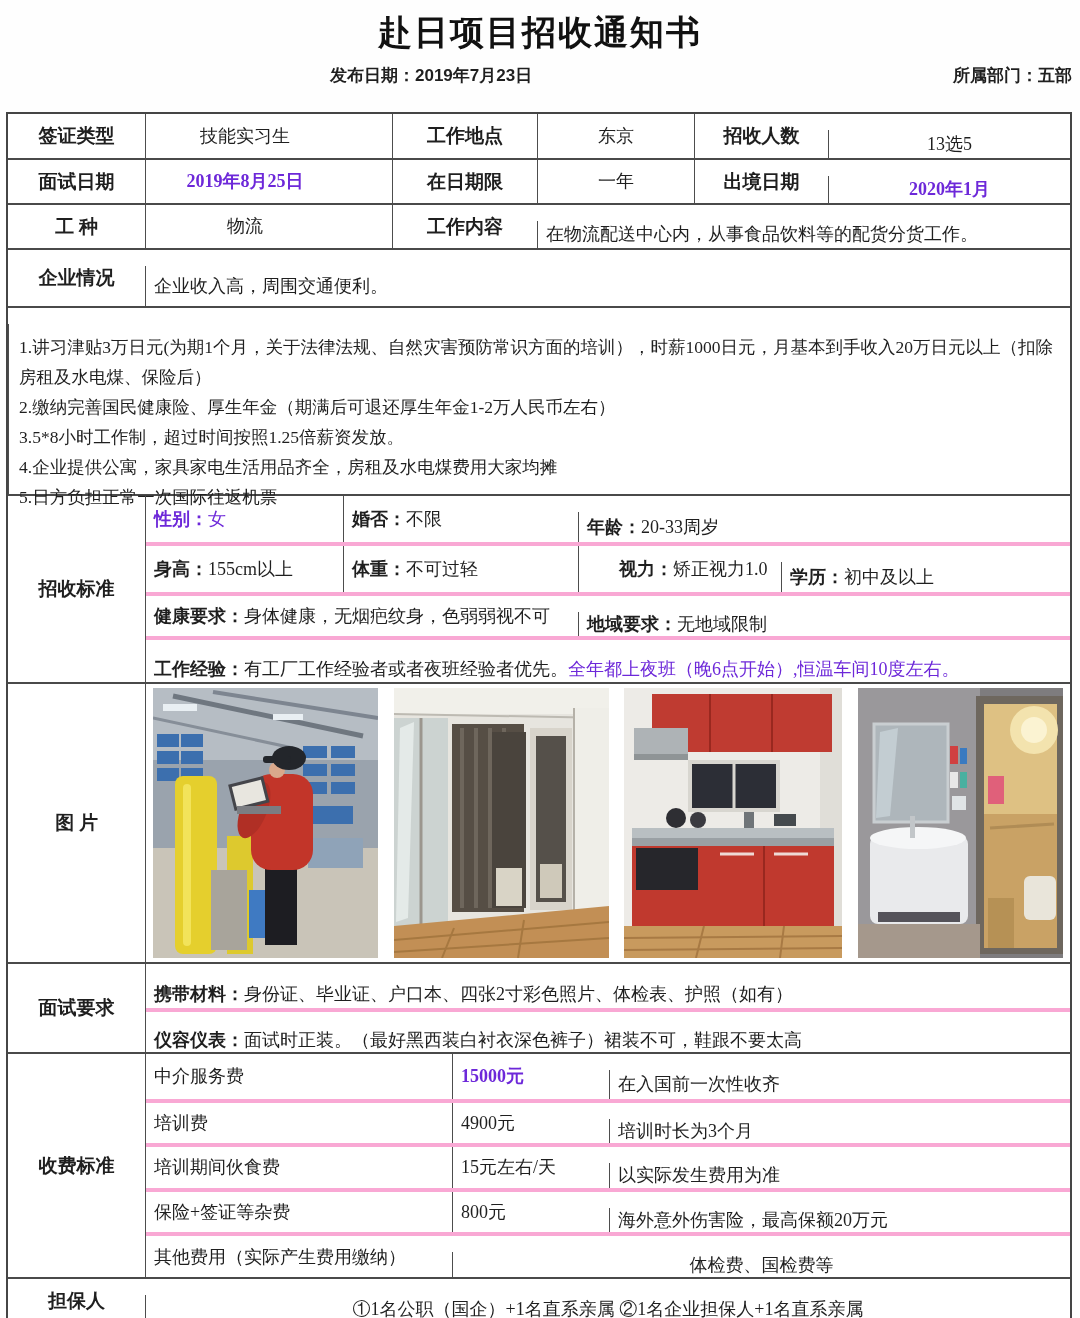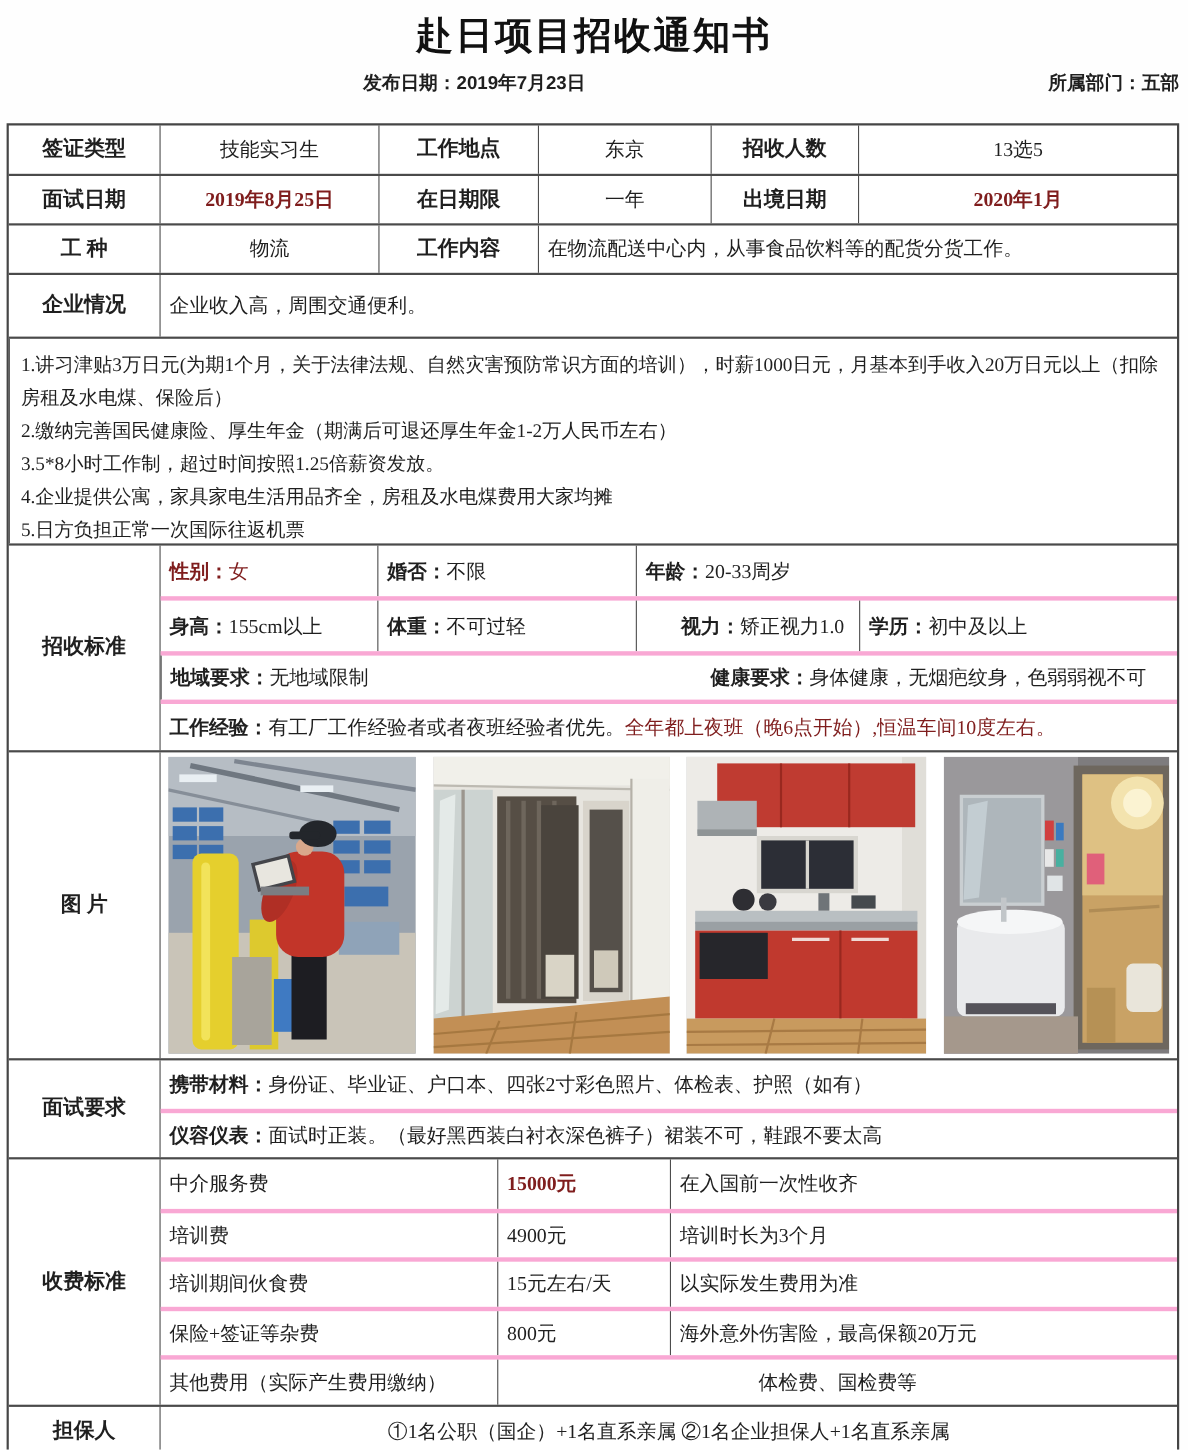--- a/index.html
+++ b/index.html
@@ -19,32 +19,32 @@
   }
   .tr{display:flex;box-sizing:border-box;align-items:stretch;}
   .tr + .tr{border-top:2px solid #4a4a4a;}
   .c{
     box-sizing:border-box;display:flex;align-items:center;justify-content:center;
     border-left:1px solid #4d4d4d;font-size:18px;line-height:1.35;
   }
   .c.first{border-left:none;}
   .lbl{width:137px;flex:none;font-weight:bold;font-size:19px;text-align:center;}
   .left{justify-content:flex-start;padding:0 8px;text-align:left;}
-  .flex1{flex:1;min-width:0;}
-  .red{color:#7f1d1d;}
+  .flex1{flex:1;min-width:0;margin-top:16px;}
+  .red{color:#6d28d9;}
   .k{font-weight:bold;white-space:nowrap;}
   .subcol{flex:1;display:flex;flex-direction:column;border-left:1px solid #4d4d4d;min-width:0;}
   .subrow{display:flex;box-sizing:border-box;align-items:stretch;}
   .subrow + .subrow{border-top:4px solid #f9a8d4;}
   .salary{display:block;padding:8px 10px;font-size:17.5px;line-height:30px;}
   .photos{flex:1;display:flex;align-items:center;justify-content:space-between;padding:0 7px;min-width:0;border-left:1px solid #4d4d4d;}
   .photo{height:270px;flex:none;overflow:hidden;background:#ddd;}
   .photo svg{display:block;width:100%;height:100%;}
   
-  .w199{width:199px;flex:none;} .w145{width:145px;flex:none;} .w157{width:157px;flex:none;}
+  .w199{width:199px;flex:none;} .w145{width:145px;flex:none;margin-left:48px;} .w157{width:157px;flex:none;}
   .w134{width:134px;flex:none;} .w197{width:197px;flex:none;} .w235{width:235px;flex:none;}
   .w203{width:203px;flex:none;padding-left:40px;} .w432{width:432px;flex:none;} .w306{width:306px;flex:none;}
   .w157f{width:157px;flex:none;}
   .h44{height:44px;} .h45{height:45px;} .h58{height:58px;} .h188{height:188px;}
   .h280{height:280px;justify-content:center;} .h46{height:46px;} .h47{height:47px;} .h50{height:50px;}
   .bold{font-weight:bold;}
 </style>
 </head>
 <body>
 
@@ -128,27 +128,27 @@
           <div class="c left w203">
               <span class="k">视力：</span>
               <span>矫正视力1.0</span>
             </div>
           <div class="c left flex1">
               <span class="k">学历：</span>
               <span>初中及以上</span>
             </div>
         </div>
         <div class="subrow h45">
+          <div class="c first left w432">
+              <span class="k">健康要求：</span>
+              <span>身体健康，无烟疤纹身，色弱弱视不可</span>
+            </div>
           <div class="c left flex1">
               <span class="k">地域要求：</span>
               <span>无地域限制</span>
-            </div>
-          <div class="c first left w432">
-              <span class="k">健康要求：</span>
-              <span>身体健康，无烟疤纹身，色弱弱视不可</span>
             </div>
         </div>
         <div class="subrow h46">
           <div class="c first left flex1">
               <span class="k">工作经验：</span>
               <span>有工厂工作经验者或者夜班经验者优先。</span>
               <span class="red">全年都上夜班（晚6点开始）,恒温车间10度左右。</span>
             </div>
         </div>
       </div>

